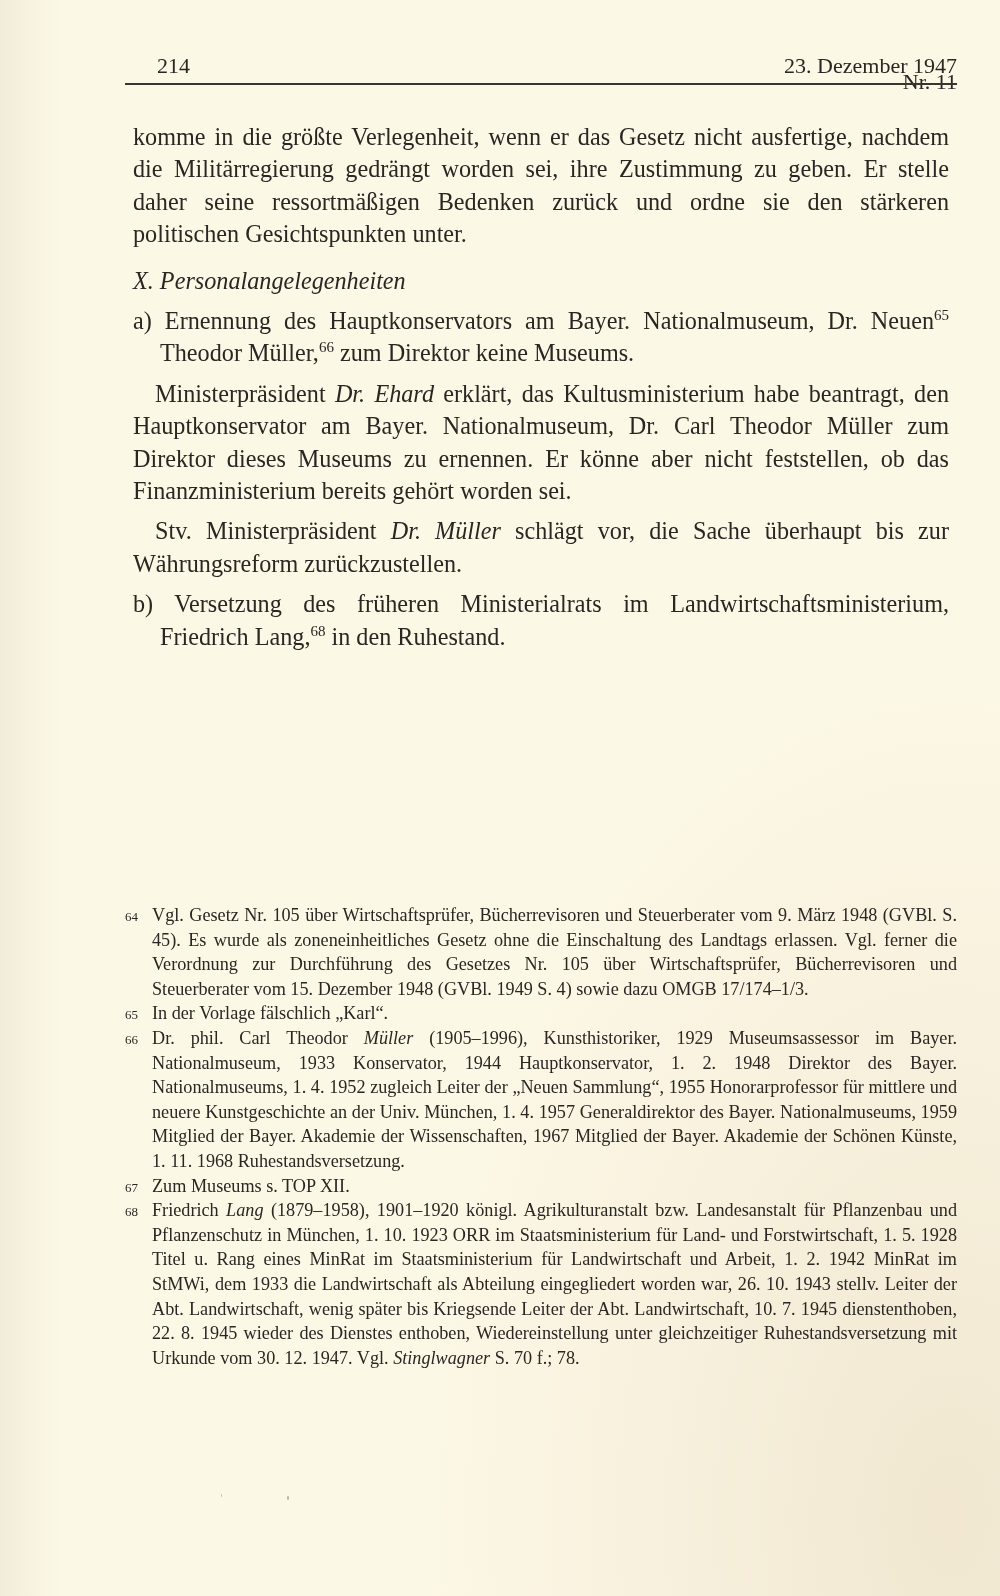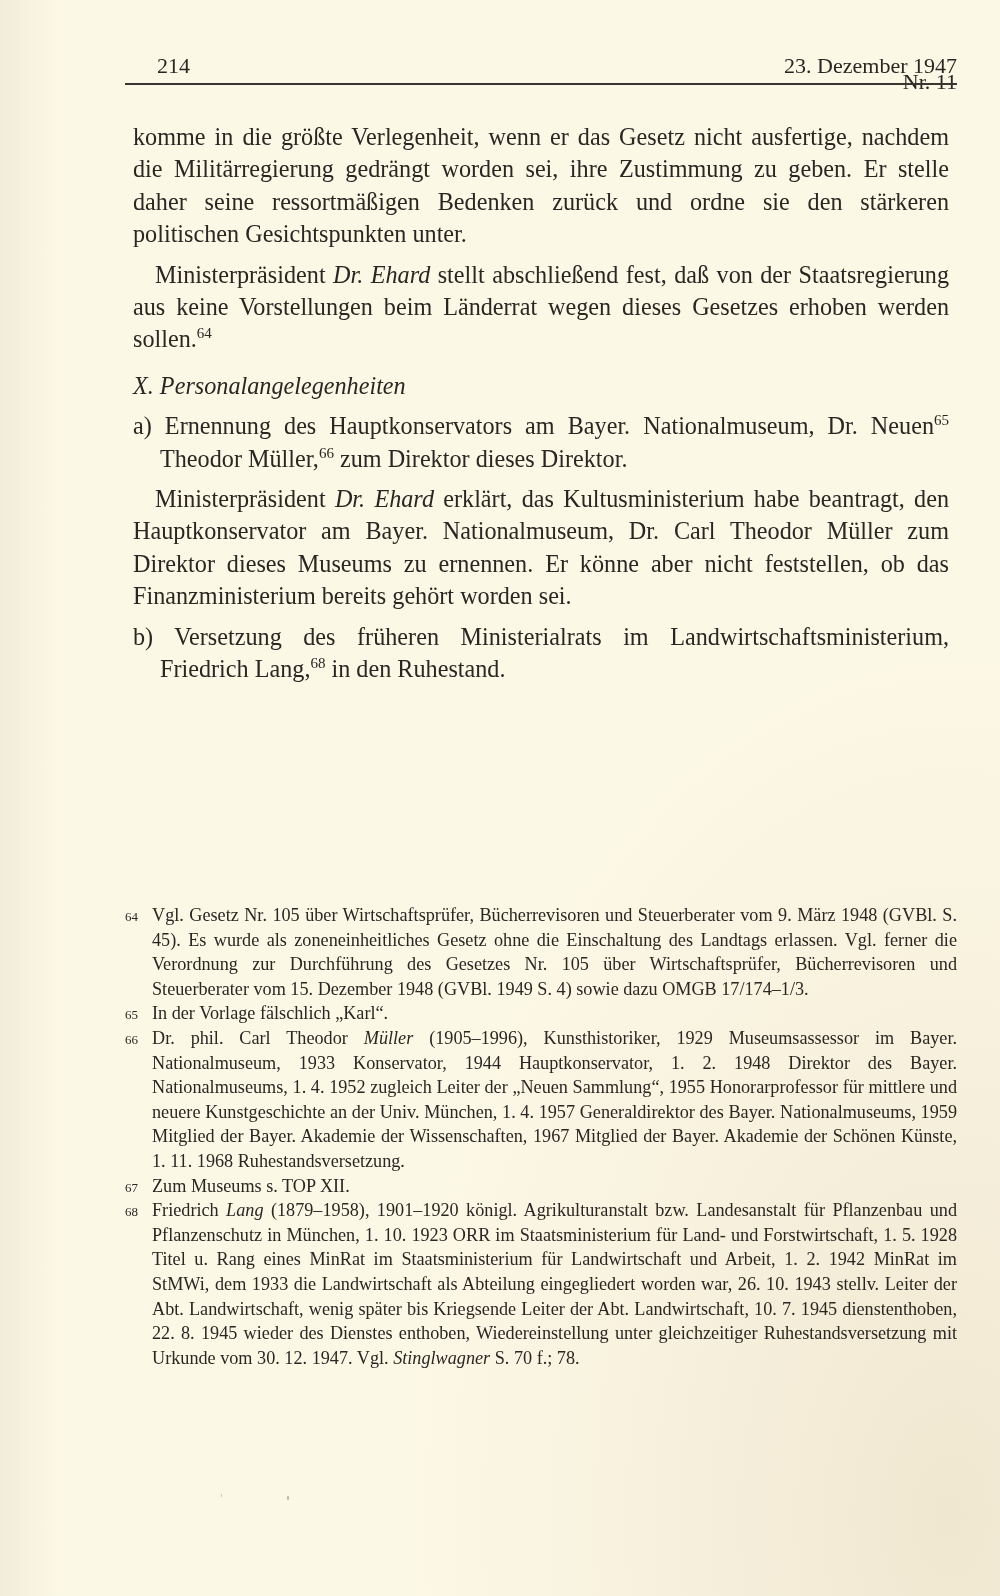--- a/index.html
+++ b/index.html
@@ -57,28 +57,28 @@
 <div class="header">
   <span class="left">214</span>
   <span class="center">23. Dezember 1947</span>
   <span class="right">Nr. 11</span>
 </div>
 <div class="rule"></div>
 
 <div class="body-text">
   <p>komme in die größte Verlegenheit, wenn er das Gesetz nicht ausfertige, nachdem die Militärregierung gedrängt worden sei, ihre Zustimmung zu geben. Er stelle daher seine ressortmäßigen Bedenken zurück und ordne sie den stärkeren politischen Gesichtspunkten unter.</p>
 
-  <p class="indent"><span>Ministerpräsident </span><i>Dr. Ehard</i><span> stellt abschließend fest, daß von der Staatsregierung aus keine Vorstellungen beim Länderrat wegen dieses Gesetzes erhoben werden sollen.</span><sup>64</sup></p>
 
   <p class="heading">X. Personalangelegenheiten</p>
 
-  <p class="hanging"><span>a)</span><span> Ernennung des Hauptkonservators am Bayer. Nationalmuseum, Dr. Neuen</span><sup>65</sup><span> Theodor Müller,</span><sup>66</sup><span> zum Direktor dieses Direktor.</span></p>
+  <p class="hanging"><span>a)</span><span> Ernennung des Hauptkonservators am Bayer. Nationalmuseum, Dr. Neuen</span><sup>65</sup><span> Theodor Müller,</span><sup>66</sup><span> zum Direktor keine Museums.</span></p>
 
   <p class="indent"><span>Ministerpräsident </span><i>Dr. Ehard</i><span> erklärt, das Kultusministerium habe beantragt, den Hauptkonservator am Bayer. Nationalmuseum, Dr. Carl Theodor Müller zum Direktor dieses Museums zu ernennen. Er könne aber nicht feststellen, ob das Finanzministerium bereits gehört worden sei.</span></p>
 
+  <p class="indent"><span>Stv. Ministerpräsident </span><i>Dr. Müller</i><span> schlägt vor, die Sache überhaupt bis zur Währungsreform zurückzustellen.</span></p>
 
 
 
   <p class="hanging2"><span>b)</span><span> Versetzung des früheren Ministerialrats im Landwirtschaftsministerium, Friedrich Lang,</span><sup>68</sup><span> in den Ruhestand.</span></p>
 </div>
 
 <div class="fn-area">
   <p class="fn"><span class="num">64</span><span>Vgl. Gesetz Nr. 105 über Wirtschaftsprüfer, Bücherrevisoren und Steuerberater vom 9. März 1948 (GVBl. S. 45). Es wurde als zoneneinheitliches Gesetz ohne die Einschaltung des Landtags erlassen. Vgl. ferner die Verordnung zur Durchführung des Gesetzes Nr. 105 über Wirtschaftsprüfer, Bücherrevisoren und Steuerberater vom 15. Dezember 1948 (GVBl. 1949 S. 4) sowie dazu OMGB 17/174–1/3.</span></p>
   <p class="fn"><span class="num">65</span><span>In der Vorlage fälschlich „Karl“.</span></p>
   <p class="fn"><span class="num">66</span><span>Dr. phil. Carl Theodor </span><i>Müller</i><span> (1905–1996), Kunsthistoriker, 1929 Museumsassessor im Bayer. Nationalmuseum, 1933 Konservator, 1944 Hauptkonservator, 1. 2. 1948 Direktor des Bayer. Nationalmuseums, 1. 4. 1952 zugleich Leiter der „Neuen Sammlung“, 1955 Honorarprofessor für mittlere und neuere Kunstgeschichte an der Univ. München, 1. 4. 1957 Generaldirektor des Bayer. Nationalmuseums, 1959 Mitglied der Bayer. Akademie der Wissenschaften, 1967 Mitglied der Bayer. Akademie der Schönen Künste, 1. 11. 1968 Ruhestandsversetzung.</span></p>

